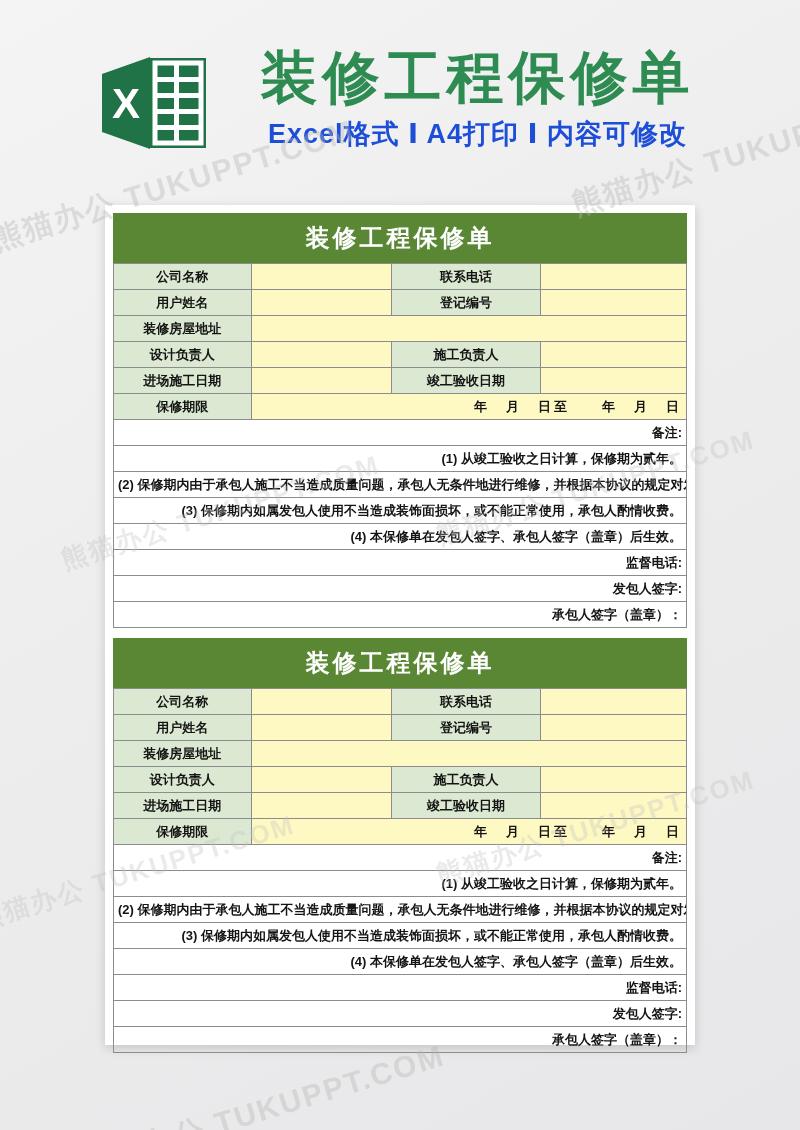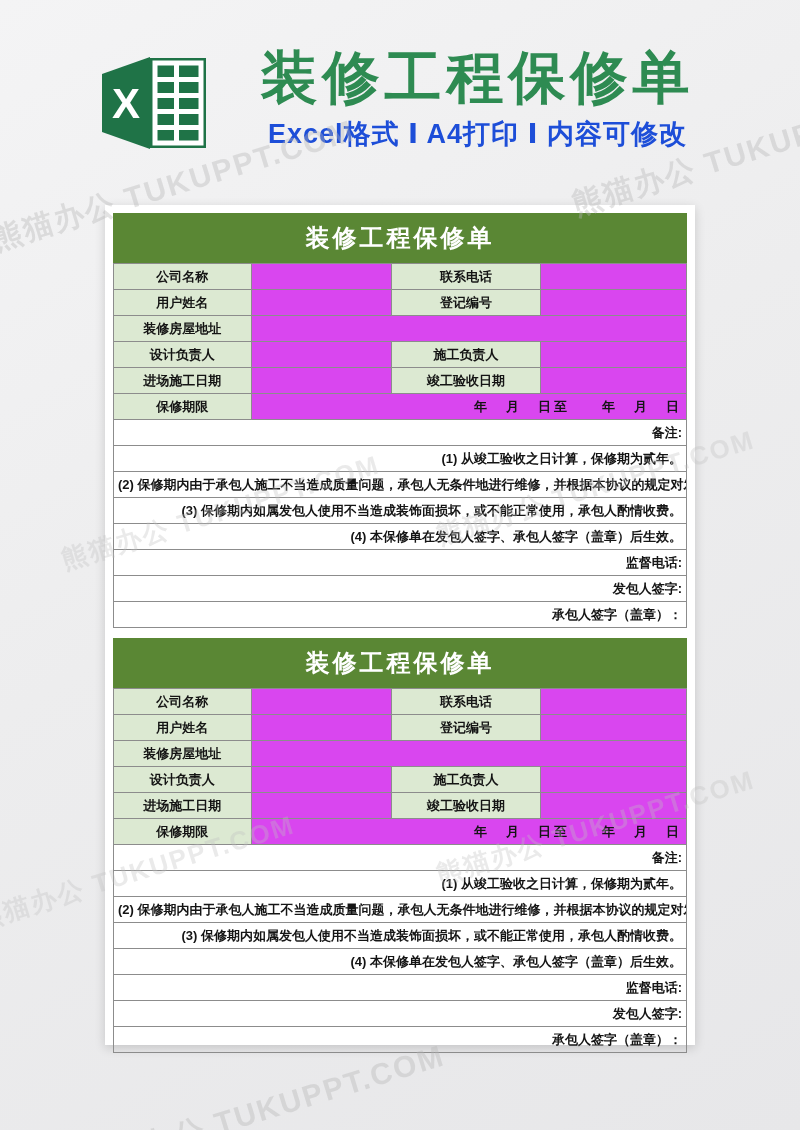--- a/index.html
+++ b/index.html
@@ -40,21 +40,21 @@
   }
   table.form{
     width:100%;border-collapse:collapse;table-layout:fixed;margin-top:0;
     border:1px solid #ef4444;
   }
   table.form td{
     border:1px solid #8c8c8c;height:25px;padding:0 4px;
     font-size:13px;color:#141414;overflow:hidden;white-space:nowrap;
   }
   td.lbl{background:#dce9d2;font-weight:bold;text-align:center;}
-  td.val{background:#d946ef;}
+  td.val{background:#fef9c3;}
   td.period{font-weight:bold;text-align:right;padding-right:8px;letter-spacing:3px;font-size:14px;}
   td.note{height:24px;font-size:11px;font-weight:bold;text-align:right;padding-left:5px;}
   col.c1{width:24%;}col.c2{width:24.5%;}col.c3{width:26%;}col.c4{width:25.5%;}
 </style>
 </head>
 <body>
 
 <div class="wm" style="left:-15px;top:165px;">熊猫办公 TUKUPPT.COM</div>
 <div class="wm" style="left:565px;top:130px;">熊猫办公 TUKUPPT.COM</div>
 <div class="wm small" style="left:55px;top:495px;z-index:3;">熊猫办公 TUKUPPT.COM</div>

